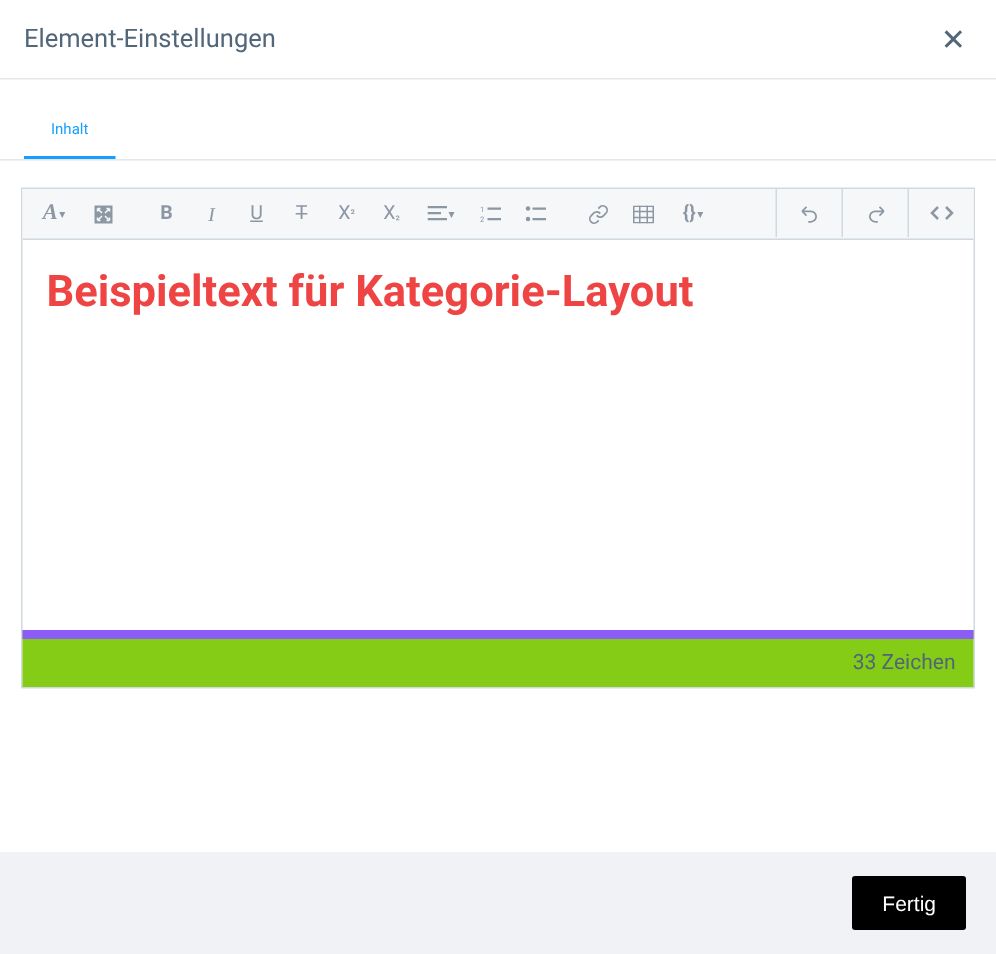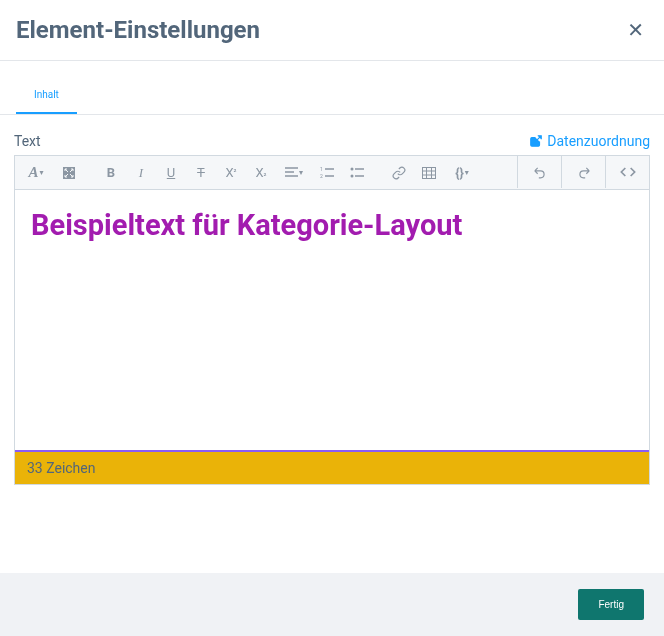--- a/index.html
+++ b/index.html
@@ -1,64 +1,55 @@
 <!DOCTYPE html>
 <html><head>
 <meta charset="utf-8">
 <style>
 * { box-sizing: border-box; margin: 0; padding: 0; }
 body { font-family: -apple-system, BlinkMacSystemFont, "Segoe UI", Roboto, Arial, sans-serif; width: 664px; height: 636px; background: #fff; color: #52667a; position: relative; overflow: hidden; }
 .header { display: flex; justify-content: space-between; align-items: center; padding: 16px 20px 16px 16px; border-bottom: 1px solid #e3e6ea; }
-.header-title { font-size: 24px; font-weight: 700; color: #52667a; }
+.header-title { font-size: 17px; font-weight: 400; color: #52667a; }
 .close-btn { cursor: pointer; font-size: 20px; color: #52667a; line-height: 1; }
 .tabs { display: flex; padding: 0 16px; border-bottom: 1px solid #e3e6ea; margin-top: 18px; }
 .tab { padding: 10px 18px 12px; font-size: 10px; color: #52667a; cursor: pointer; border-bottom: 2px solid transparent; }
 .tab.active { color: #189eff; border-bottom-color: #189eff; }
 .content { padding: 18px 14px 0 14px; }
 .field-row { display: flex; justify-content: space-between; align-items: center; margin-bottom: 6px; font-size: 14px; }
 .field-label { color: #52667a; }
 .data-link { color: #189eff; font-size: 14px; cursor: pointer; display: flex; align-items: center; gap: 4px; }
 .editor { border: 1px solid #d1d9e0; background: #fff; }
 .toolbar { display: flex; background: #f5f7f9; border-bottom: 1px solid #d1d9e0; height: 34px; }
 .tool-group { display: flex; align-items: center; flex: 1; padding: 0 4px; gap: 2px; }
 .tool-group-right { display: flex; }
 .tool-btn { width: 28px; height: 32px; display: flex; align-items: center; justify-content: center; color: #8c97a3; cursor: pointer; font-size: 13px; }
 .tool-btn.bordered { border-left: 1px solid #d1d9e0; width: 44px; }
 .tool-btn.w { min-width: 34px; }
 .chev { font-size: 8px; margin-left: 1px; color: #8c97a3; }
 .editor-body { min-height: 260px; padding: 18px 16px; }
-.editor-text { font-size: 29px; font-weight: 700; color: #a21caf; line-height: 1.2; }
-.editor-footer { background: #eab308; border-top: 2px solid #8b5cf6; padding: 8px 12px; text-align: left; font-size: 14px; color: #52667a; }
+.editor-text { font-size: 29px; font-weight: 700; color: #ef4444; line-height: 1.2; }
+.editor-footer { background: #84cc16; border-top: 6px solid #8b5cf6; padding: 8px 12px; text-align: right; font-size: 14px; color: #52667a; }
 .footer { position: absolute; bottom: 0; left: 0; right: 0; background: #f0f2f5; padding: 16px 20px; display: flex; justify-content: flex-end; }
-.done-btn { background: #0f766e; color: #fff; border: none; padding: 10px 20px; font-size: 10px; cursor: pointer; border-radius: 2px; }
+.done-btn { background: #000000; color: #fff; border: none; padding: 10px 20px; font-size: 14px; cursor: pointer; border-radius: 2px; }
 svg { display: block; }
 .ico { fill: currentColor; }
 </style>
 </head>
 <body>
 
 <div class="header">
   <div class="header-title">Element-Einstellungen</div>
   <div class="close-btn">✕</div>
 </div>
 
 <div class="tabs">
   <div class="tab active">Inhalt</div>
 </div>
 
 <div class="content">
-  <div class="field-row">
-    <span class="field-label">Text</span>
-    <span class="data-link">
-      <svg width="14" height="14" viewBox="0 0 24 24">
-          <path class="ico" fill="none" stroke="#189eff" stroke-width="2" d="M18 13v6a2 2 0 0 1-2 2H5a2 2 0 0 1-2-2V8a2 2 0 0 1 2-2h6M15 3h6v6M10 14L21 3"></path>
-        </svg>
-      <span>Datenzuordnung</span>
-    </span>
-  </div>
 
   <div class="editor">
     <div class="toolbar">
       <div class="tool-group">
         <div class="tool-btn w">
             <span style="font-style:italic;font-weight:bold;font-family:serif;font-size:15px">A</span>
             <span class="chev">▾</span>
           </div>
         <div class="tool-btn">
           <svg width="14" height="14" viewBox="0 0 14 14">

